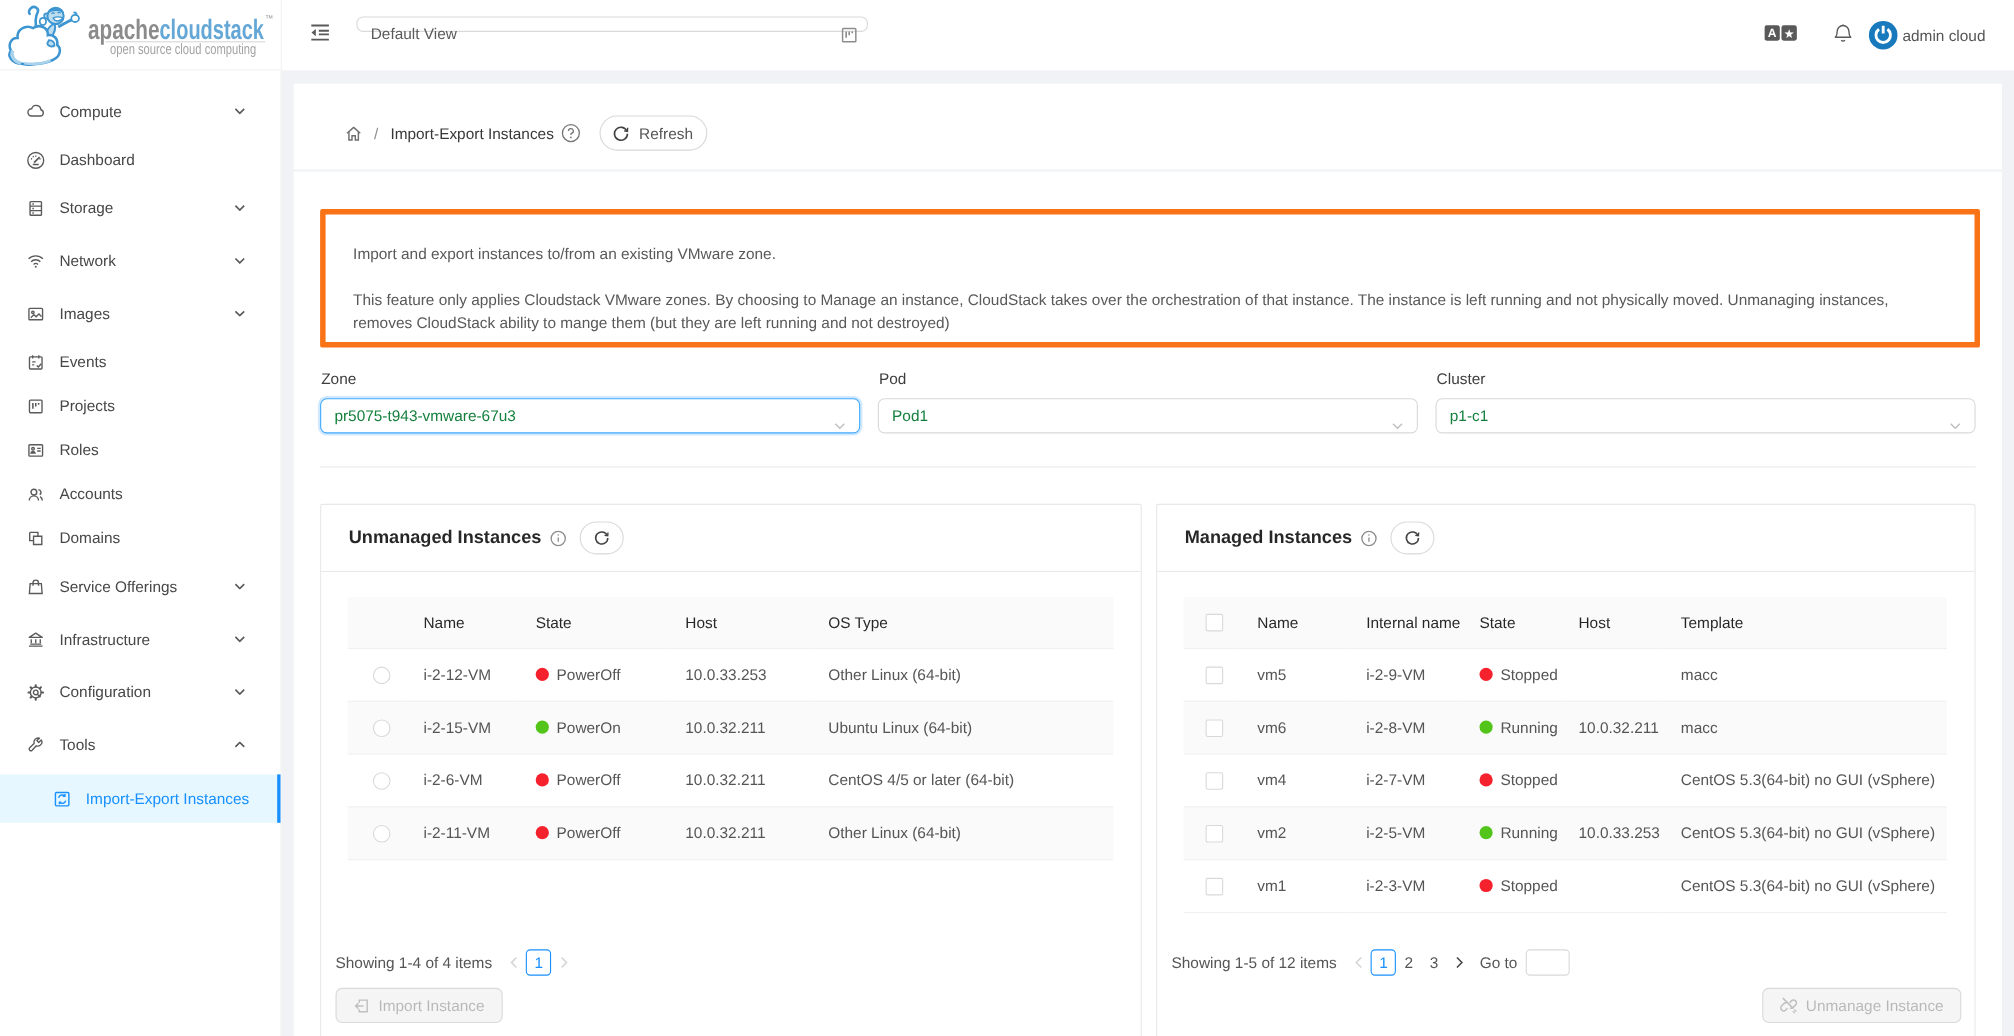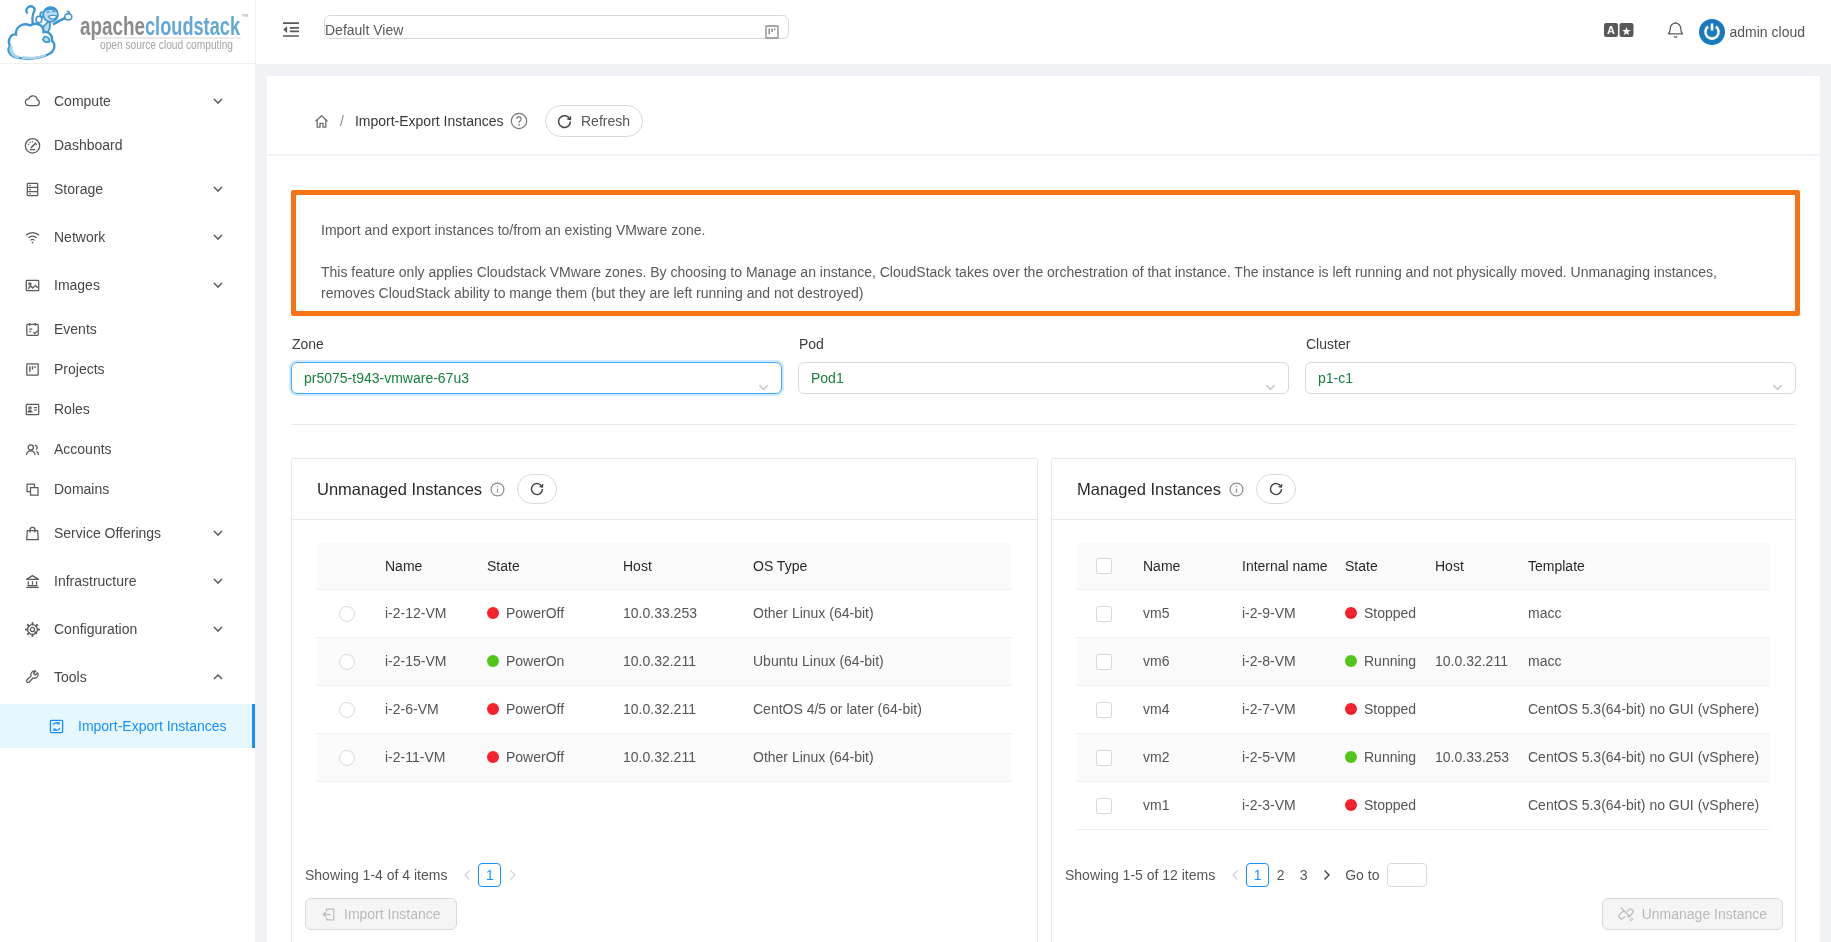--- a/index.html
+++ b/index.html
@@ -8,39 +8,39 @@
 .logo{height:64px;border-bottom:1px solid #f0f0f0;position:relative;background:#fff}
 .menu{padding-top:13px;display:flex;flex-direction:column}
 .mi{display:flex;align-items:center;height:40px;padding:0 16px 0 24px;color:#474747;font-size:14px;position:relative}
 .mi svg{margin-right:13px;flex:0 0 auto}
 .mi.sub{margin:4px 0}
 .chev{position:absolute;right:19px;top:50%;margin-top:-3px;line-height:0}
 .mi.sel{height:44px;margin:3px 0 0 0;background:#e6f7ff;color:#1890ff;padding-left:48px}
 .mi.sel:after{content:"";position:absolute;right:0;top:0;bottom:0;width:3px;background:#1890ff}
 .hdr{position:absolute;left:256px;top:0;width:1575px;height:64px;background:#fff;z-index:4}
 .fold{position:absolute;left:26px;top:21px}
-.hsel{position:absolute;left:68px;top:15px;width:465px;height:24px;border:1px solid #d9d9d9;border-radius:6px;background:#fff;color:#5a5a5a;font-size:14px;line-height:29px;}
+.hsel{position:absolute;left:68px;top:15px;width:465px;height:14px;border:1px solid #d9d9d9;border-radius:6px;background:#fff;color:#5a5a5a;font-size:14px;line-height:29px;padding-left:12px}
 .hsel .pic{position:absolute;right:7px;top:6px}
 .hright{position:absolute;right:0;top:0;height:64px}
 .content{position:absolute;left:256px;top:64px;width:1575px;height:878px;background:#f0f2f5}
 .crumb{position:absolute;left:267px;top:76px;width:1553px;height:78px;background:#fff;z-index:2}
 .crumbrow{position:absolute;left:46px;top:29px;height:32px;display:flex;align-items:center}
 .maincard{position:absolute;left:267px;top:156px;width:1553px;height:786px;background:#fff;overflow:hidden;z-index:2}
 .descbox{position:absolute;left:24px;top:34px;width:1509px;height:126px;border:5px solid #f97316;border-radius:2px;padding:25px 25px 16px;font-size:14px;color:#595959}
 .descbox p{line-height:21px}
 .flabel{position:absolute;top:180px;font-size:14px;color:#3d3d3d}
 .fsel{position:absolute;top:206px;width:491px;height:32px;border:1px solid #d9d9d9;border-radius:6px;background:#fff;font-size:14px;color:#15803d;line-height:30px;padding-left:12px}
 .fsel .arr{position:absolute;right:12px;top:10px}
 .fsel.focus{border-color:#40a9ff;box-shadow:0 0 0 2px rgba(24,144,255,.2)}
 .hr{position:absolute;left:24px;top:268px;width:1505px;height:1px;background:#e9e9e9}
 .panel{position:absolute;top:302px;height:650px;border:1px solid #e8e8e8;border-radius:2px;background:#fff}
 .panel.lp{left:24px;width:747px}
 .panel.rp{left:784px;width:745px}
 .phead{height:61px;border-bottom:1px solid #e8e8e8;display:flex;align-items:center;padding-left:25px}
-.ptitle{font-size:16.5px;font-weight:400;color:rgba(0,0,0,.85)}
+.ptitle{font-size:16.5px;font-weight:700;color:rgba(0,0,0,.85)}
 .pill{width:40px;height:30px;border:1px solid #d9d9d9;border-radius:15px;display:flex;align-items:center;justify-content:center;margin-left:12px}
 .tbl{position:absolute;left:24px;top:84px;font-size:14px;color:#555}
 .tbl table{border-collapse:collapse;table-layout:fixed}
 .tbl th{background:#fafafa;font-weight:500;color:rgba(0,0,0,.85);text-align:left;padding:0 0 0 16px;height:46px;border-bottom:1px solid #f0f0f0}
 .tbl td{padding:0 0 0 16px;height:48px;border-bottom:1px solid #f0f0f0}
 .tbl tr.alt td{background:#fafafa}
 .dot{display:inline-block;width:12px;height:12px;border-radius:50%;margin-right:7px;vertical-align:-1px}
 .dot.r{background:#f5222d}
 .dot.g{background:#52c41a}
 .radio{display:inline-block;width:16px;height:16px;border:1px solid #d9d9d9;border-radius:50%;background:#fff;vertical-align:middle}

